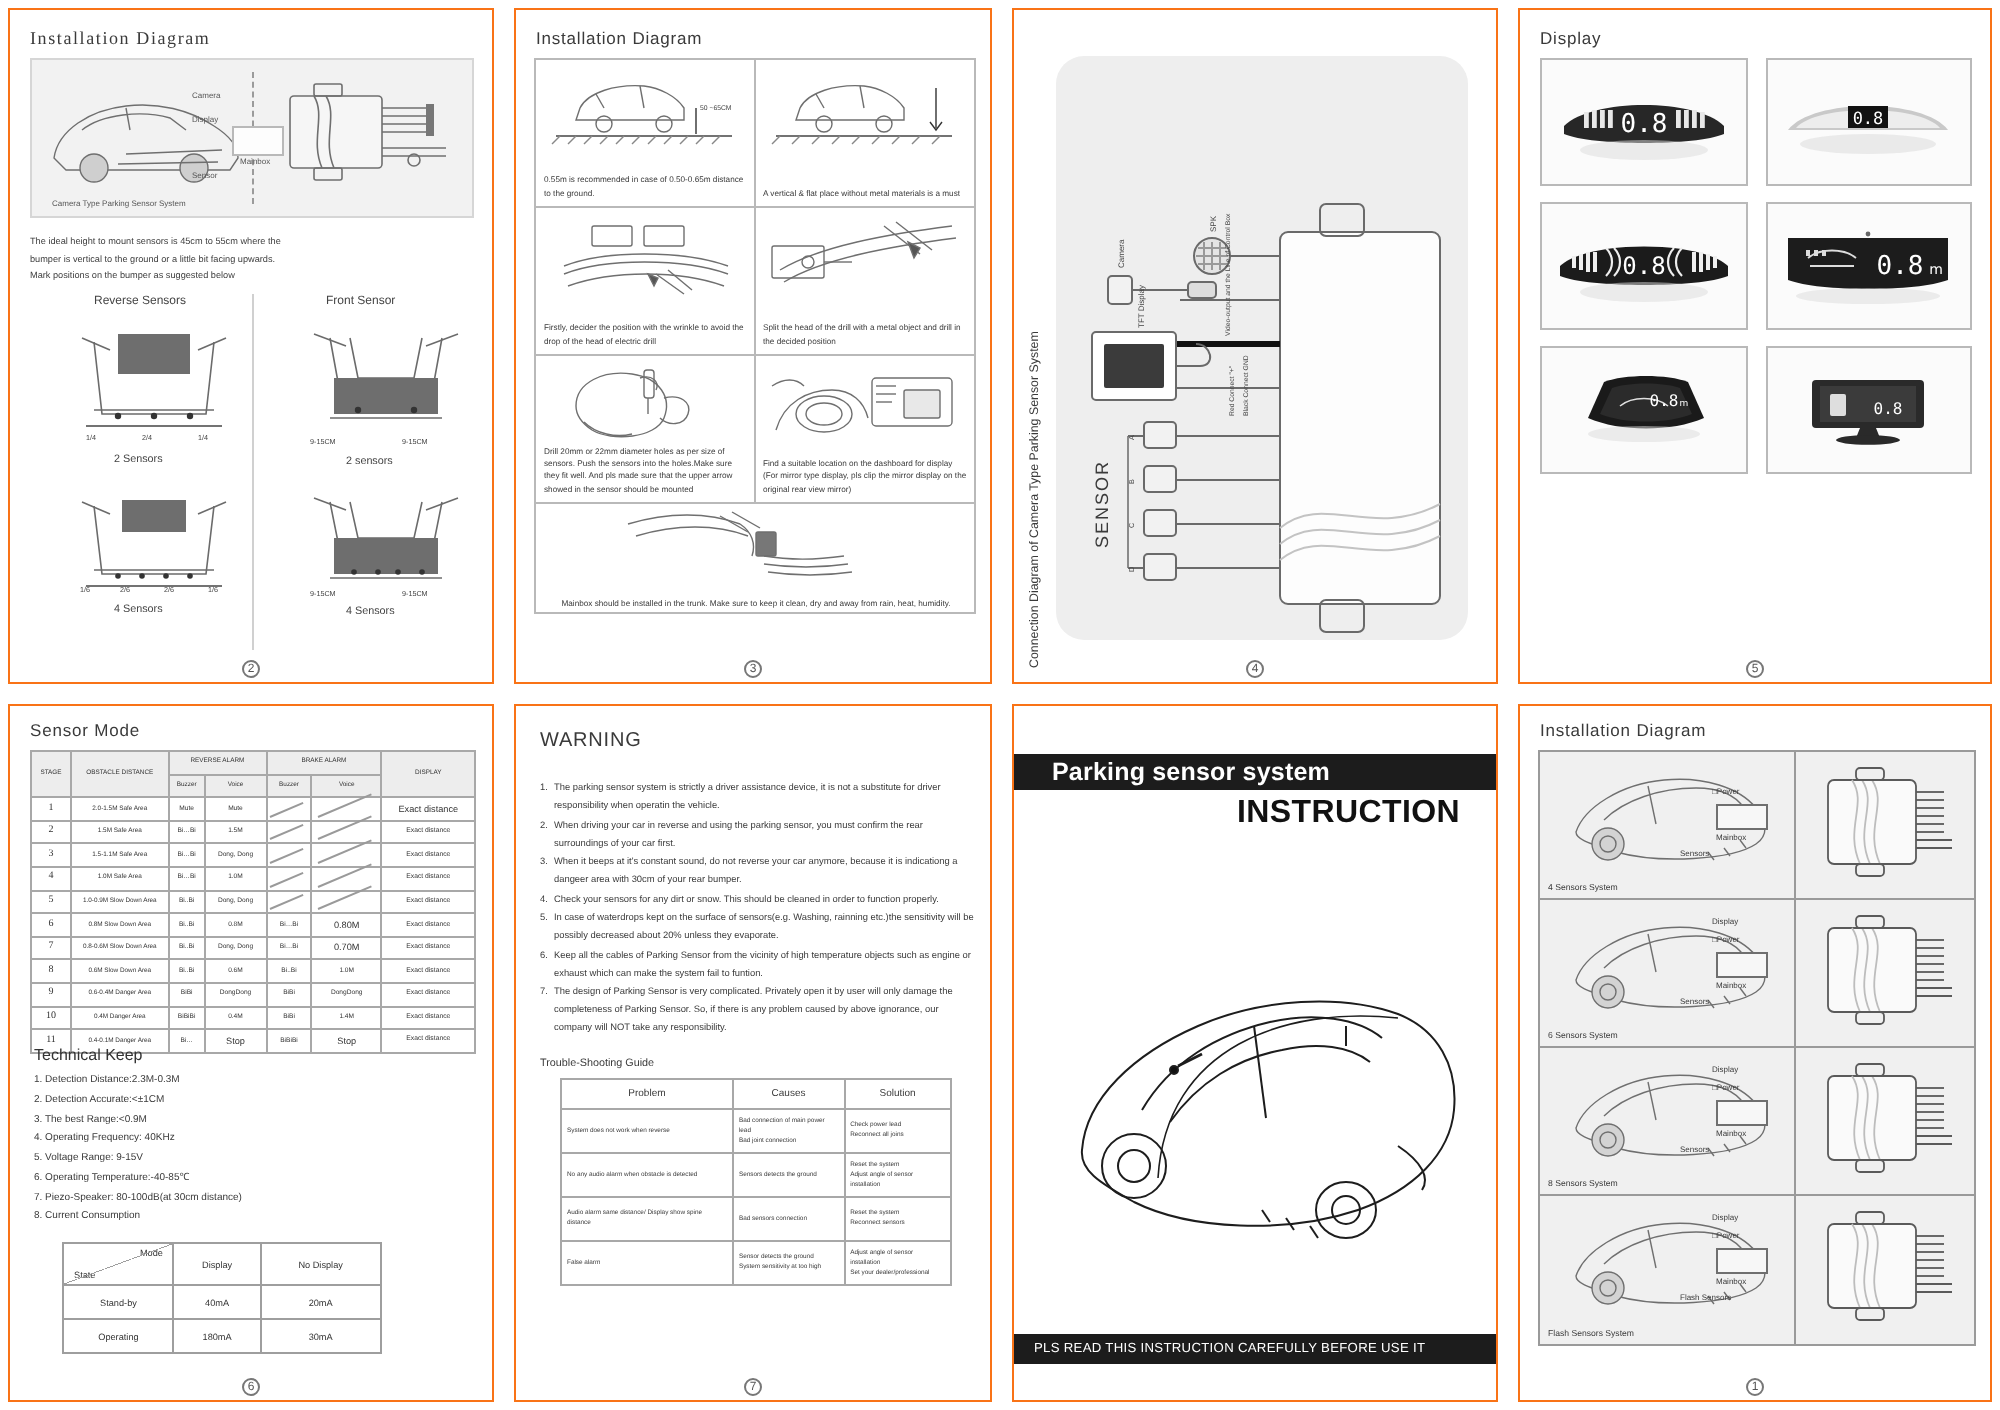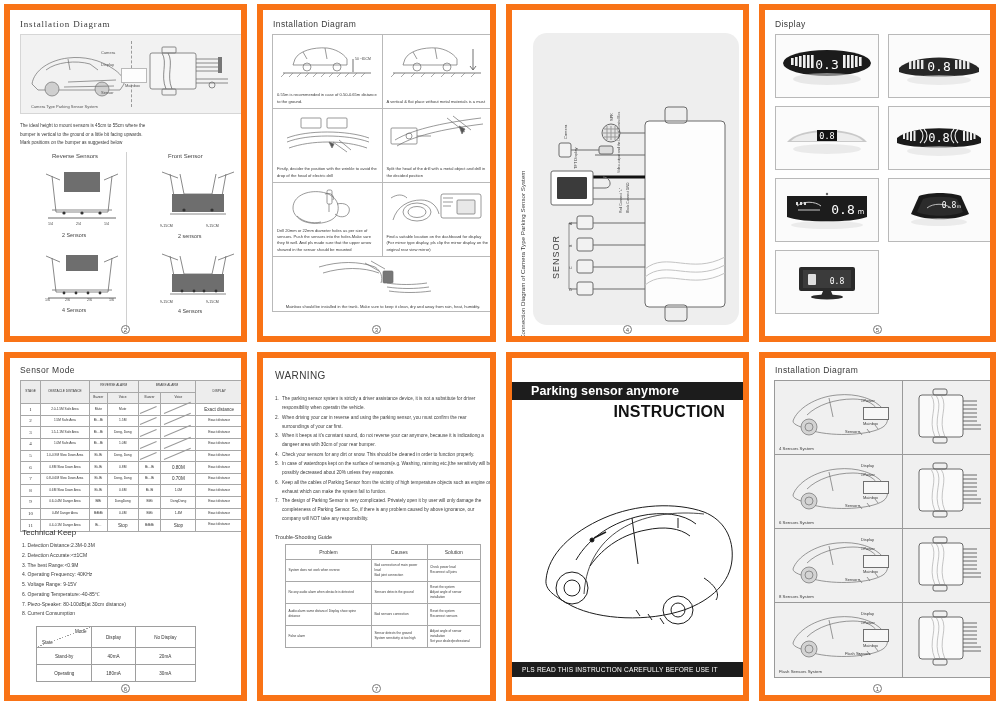--- a/index.html
+++ b/index.html
@@ -10,21 +10,21 @@
     font-family:"Liberation Sans", sans-serif;
     color:#2b2b2b;
     overflow:hidden;
   }
   .sheet { position:relative; width:1000px; height:705px; }
 
   
   .page {
     position:absolute;
     background:#fff;
-    border:6px solid #f97316;
+    border:1px solid #f97316;
     overflow:hidden;
   }
   .pg-num {
     position:absolute; bottom:2px; left:0; right:0;
     text-align:center; font-size:7px; color:#555;
   }
   .pg-num span{
     display:inline-block; width:9px;height:9px;line-height:9px;
     border:1px solid #777; border-radius:50%; font-size:6px;
   }
@@ -517,40 +517,20 @@
         </div>
       </div>
     </div>
     <div class="pg-num"><span>4</span></div>
   </div>
 
   <div class="page" id="page5">
     <h2 class="hd">Display</h2>
     <div id="p5grid">
 
-      <div class="dispcell">
-        <svg width="92" height="40">
-          <ellipse cx="46" cy="17" rx="44" ry="13" fill="#1b1b1b"></ellipse>
-          <g fill="#f0f0f0">
-            <rect x="10" y="12" width="2.6" height="7"></rect>
-              <rect x="14" y="11" width="2.6" height="9"></rect>
-            <rect x="18" y="10" width="2.6" height="11"></rect>
-              <rect x="22" y="9" width="2.6" height="13"></rect>
-            <rect x="26" y="9" width="2.6" height="13"></rect>
-              <rect x="30" y="9" width="2.6" height="13"></rect>
-            <rect x="62" y="9" width="2.6" height="13"></rect>
-              <rect x="66" y="9" width="2.6" height="13"></rect>
-            <rect x="70" y="9" width="2.6" height="13"></rect>
-              <rect x="74" y="10" width="2.6" height="11"></rect>
-            <rect x="78" y="11" width="2.6" height="9"></rect>
-          </g>
-          <text x="46" y="23" font-size="13" fill="#fff" text-anchor="middle" font-family="DejaVu Sans Mono, monospace">0.3</text>
-          <ellipse cx="46" cy="33" rx="34" ry="6" fill="#d8d8d8" opacity="0.55"></ellipse>
-        </svg>
-      </div>
 
       <div class="dispcell">
         <svg width="92" height="40">
           <path d="M6 22 C20 8 72 8 86 22 L86 26 C72 32 20 32 6 26 Z" fill="#272727"></path>
           <g fill="#e8e8e8">
             <rect x="16" y="15" width="2.4" height="8"></rect>
               <rect x="20" y="14" width="2.4" height="9"></rect>
             <rect x="24" y="14" width="2.4" height="9"></rect>
               <rect x="28" y="14" width="2.4" height="9"></rect>
             <rect x="62" y="14" width="2.4" height="9"></rect>
@@ -897,21 +877,21 @@
               <div>Set your dealer/professional</div>
             </td>
           </tr>
         </tbody>
     </table>
     <div class="pg-num"><span>7</span></div>
   </div>
 
   <div class="page" id="page1c">
     <div id="cov-bar">
-      <span>Parking sensor anymore</span>
+      <span>Parking sensor system</span>
     </div>
     <div id="cov-sub">INSTRUCTION</div>
     <svg width="215" height="180" style="position:absolute;left:16px;top:110px">
       <g fill="none" stroke="#1d1d1d" stroke-width="1">
         <path d="M18 112 C20 86 44 64 76 50 C108 36 148 34 176 44 C196 52 206 70 204 92 C202 114 184 132 156 142 C120 154 72 152 44 138 C26 128 17 122 18 112 Z"></path>
         <path d="M48 92 C62 68 86 54 112 48 C134 43 156 46 168 56"></path>
         <path d="M62 98 C76 78 96 66 118 62 C136 58 152 60 162 68"></path>
         <path d="M104 50 L110 96"></path>
         <path d="M150 50 L150 60"></path>
         <ellipse cx="44" cy="120" rx="16" ry="16"></ellipse>

